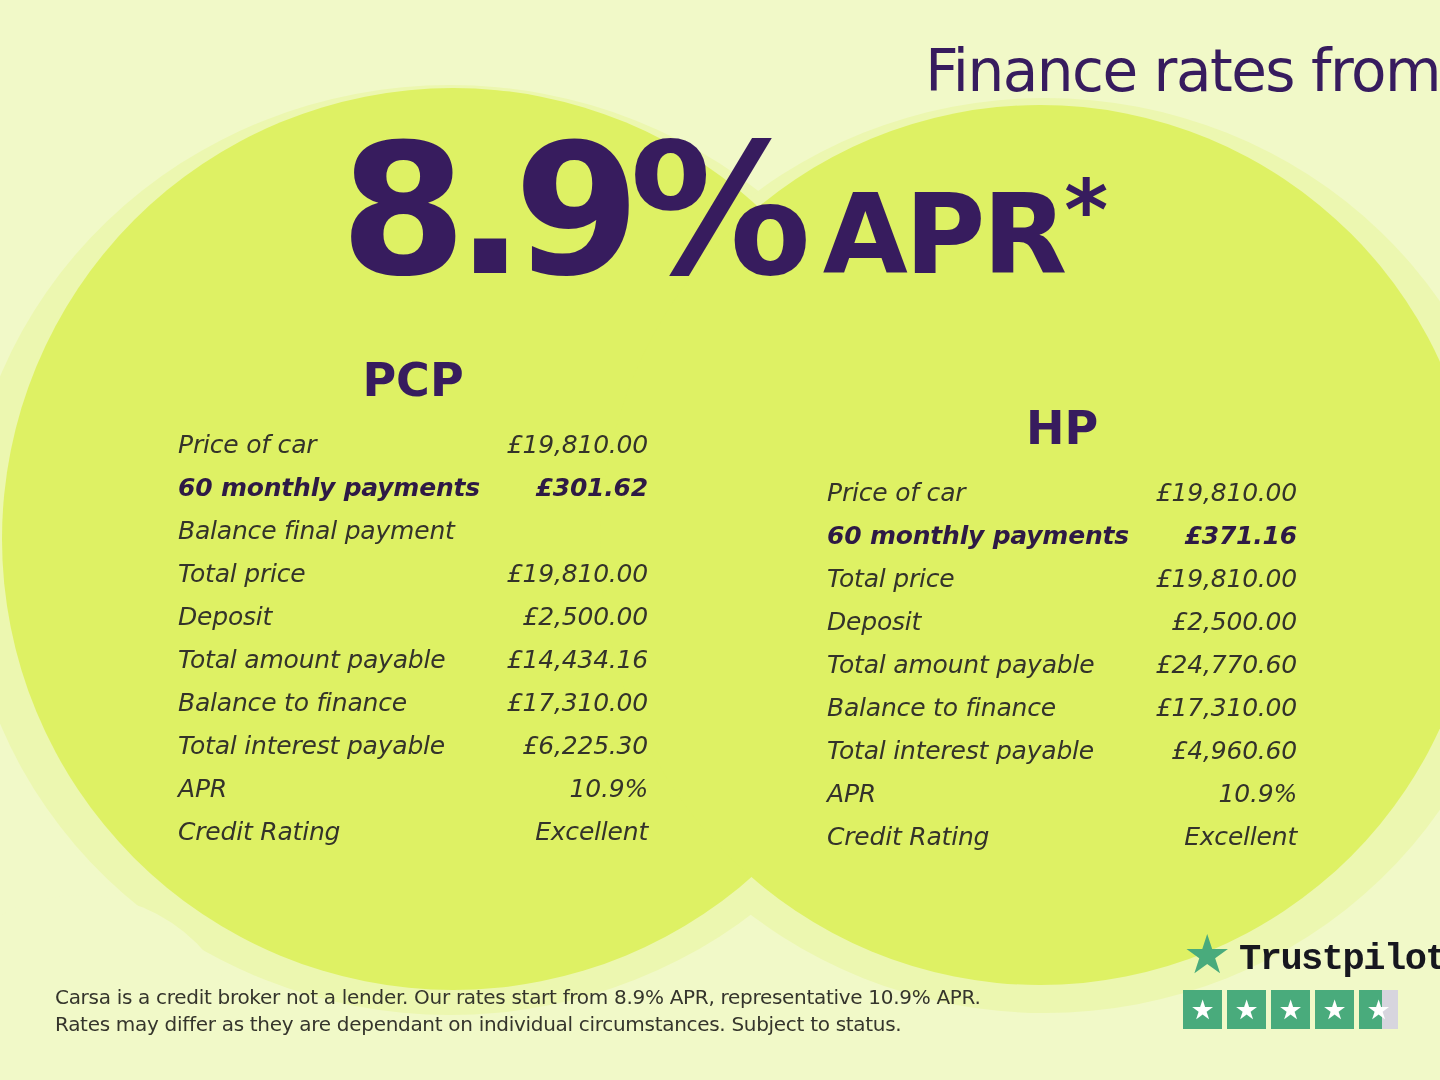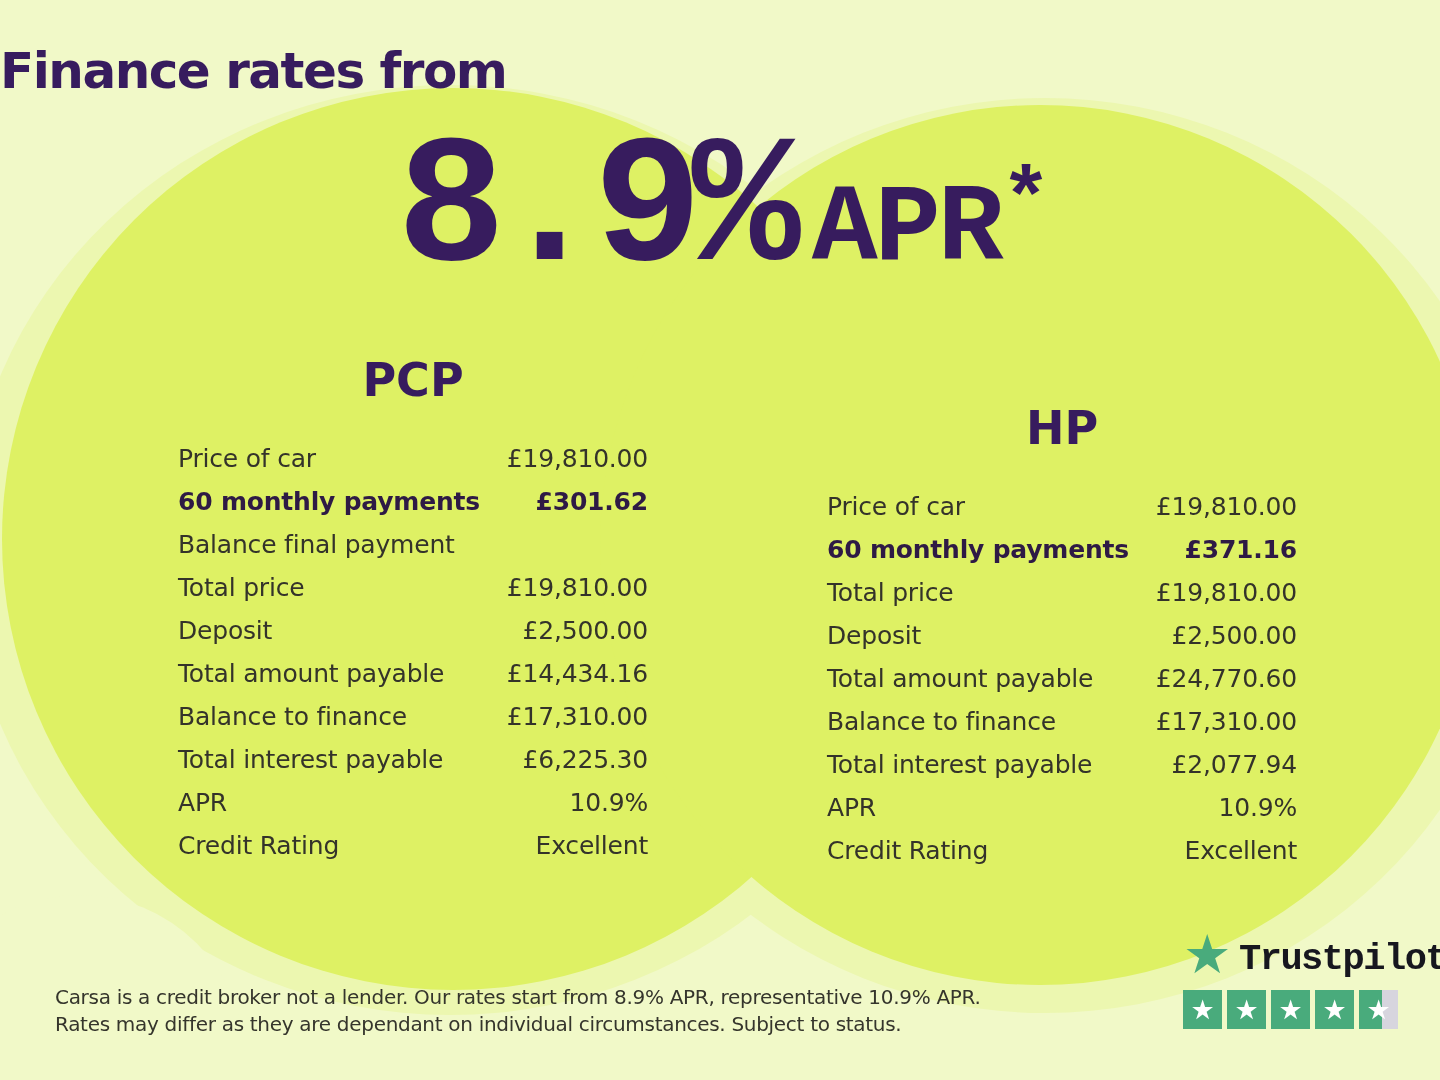--- a/index.html
+++ b/index.html
@@ -30,54 +30,55 @@
   .halo-right{left:570px;top:98px;width:950px;height:915px;}
   .main-circle{background:var(--circle,#def164);}
   .main-left{left:2px;top:88px;width:902px;height:902px;}
   .main-right{left:600px;top:105px;width:880px;height:880px;}
   .corner-glow{left:-85px;top:895px;width:330px;height:330px;background:var(--background,#f1f9c8);}
 
   .content{position:absolute;inset:0;}
 
   .page-title{
     position:absolute;top:40px;left:0;width:100%;
-    text-align:left;
-    font-size:50px;line-height:62px;font-weight:700;
+    text-align:right;
+    font-size:58px;line-height:62px;font-weight:400;
     letter-spacing:-1.5px;
     color:var(--purple,#371c5e);
   }
   .hero{
     position:absolute;top:118px;left:0;width:100%;
     text-align:center;white-space:nowrap;
     color:var(--purple,#371c5e);
-    padding-left:8px;box-sizing:border-box;font-family:Liberation Mono, monospace;
+    padding-left:8px;box-sizing:border-box;
   }
   .hero .rate{
     font-size:182px;line-height:185px;font-weight:700;letter-spacing:-11px;
   }
   .hero .rate-unit{
     font-size:110px;font-weight:700;letter-spacing:-3px;margin-left:22px;
   }
   .hero .rate-asterisk{
     font-size:84px;font-weight:700;vertical-align:34px;
   }
 
   .plan{position:absolute;top:354px;width:470px;}
   .plan-pcp{left:178px;}
   .plan-hp{left:827px;margin-top:48px;}
   .plan h2{
     margin:0 0 24px 0;text-align:center;
     font-size:46px;line-height:52px;font-weight:700;letter-spacing:0px;
     color:var(--purple,#371c5e);
   }
   .row{
-    display:flex;justify-content:space-between;align-items:flex-end;
+    display:flex;justify-content:space-between;align-items:flex-start;
     height:43px;
     font-size:25px;letter-spacing:-0.2px;
     color:var(--table_text,#34332a);
+    font-style:italic;
   }
   .row .lbl{text-align:left;}
   .row .val{text-align:right;}
   .row.bold{font-weight:700;color:var(--bold_row,#2e1a45);}
 
   .disclaimer{
     position:absolute;left:55px;top:984px;
     font-size:20px;line-height:27px;letter-spacing:-0.3px;
     color:var(--disclaimer_text,#35352c);
   }
@@ -190,21 +191,21 @@
           <div class="row">
             <span class="lbl">Total amount payable</span>
             <span class="val">£24,770.60</span>
           </div>
           <div class="row">
             <span class="lbl">Balance to finance</span>
             <span class="val">£17,310.00</span>
           </div>
           <div class="row">
             <span class="lbl">Total interest payable</span>
-            <span class="val">£2,077.94</span>
+            <span class="val">£4,960.60</span>
           </div>
           <div class="row">
             <span class="lbl">APR</span>
             <span class="val">10.9%</span>
           </div>
           <div class="row">
             <span class="lbl">Credit Rating</span>
             <span class="val">Excellent</span>
           </div>
         </div>

